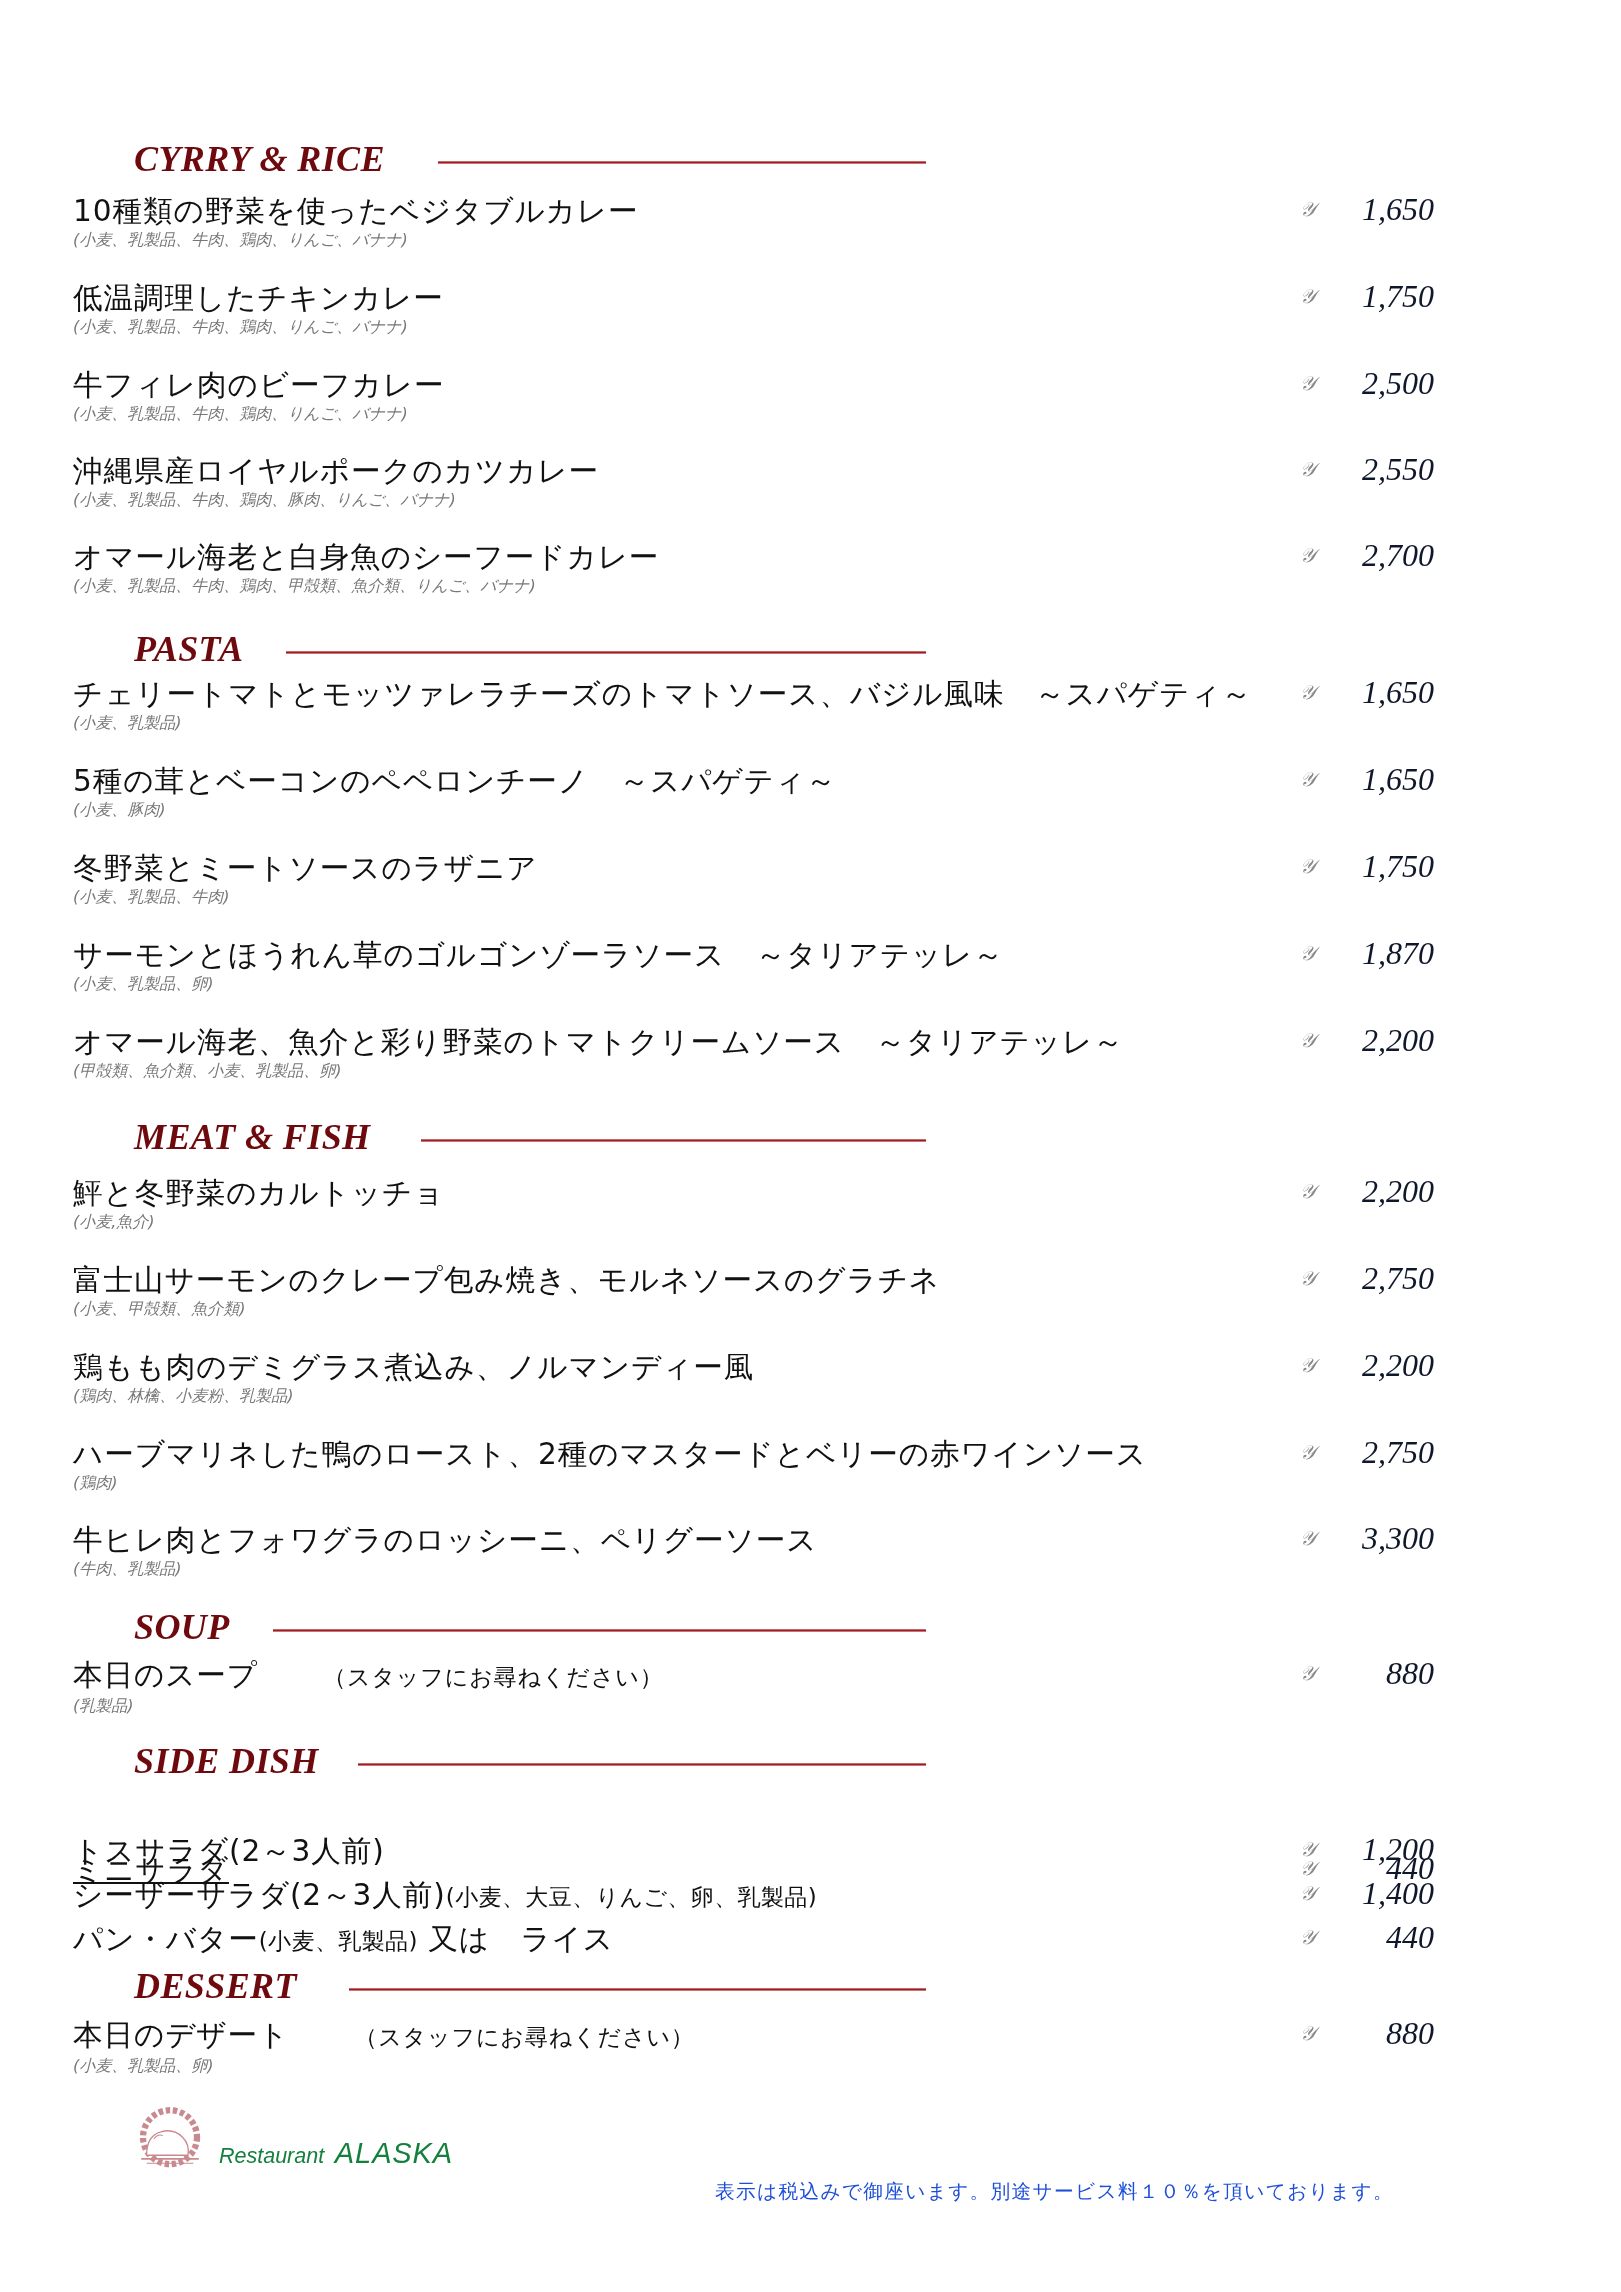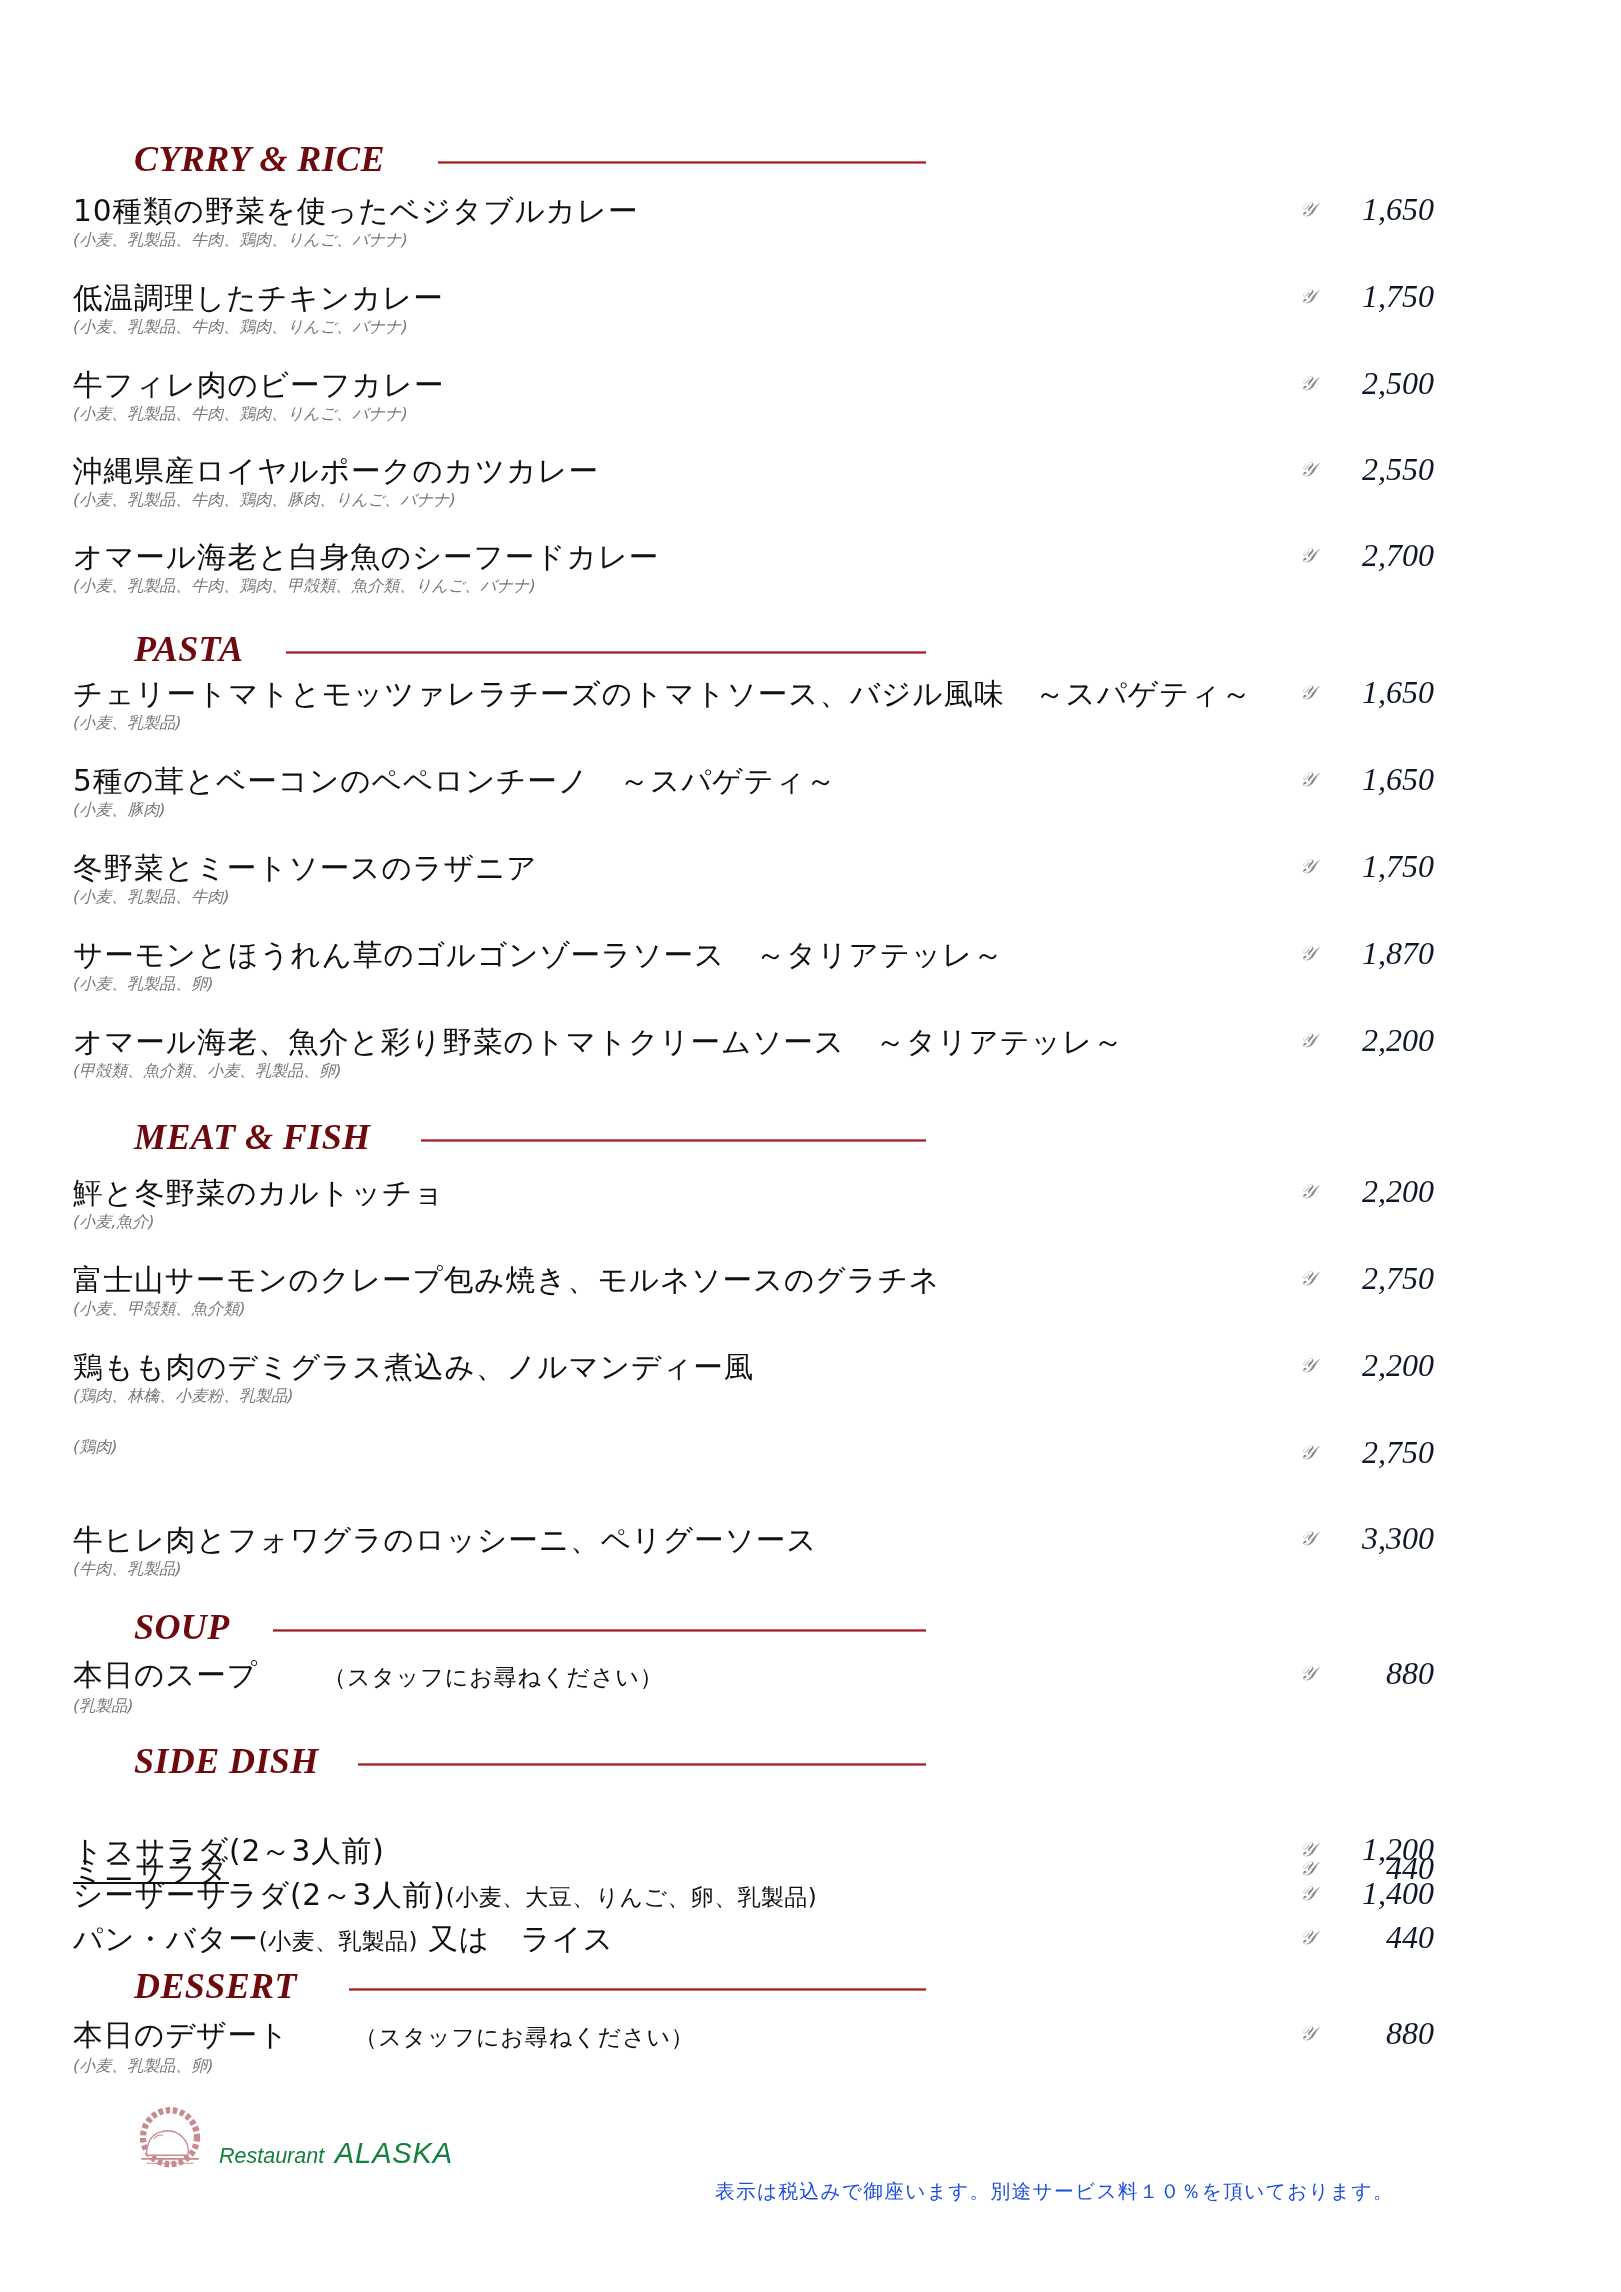--- a/index.html
+++ b/index.html
@@ -154,20 +154,21 @@
 </div>
 <div class="item" style="top:1349px;">
   <div class="item-name">鶏もも肉のデミグラス煮込み、ノルマンディー風</div>
   <div class="item-allergens">(鶏肉、林檎、小麦粉、乳製品)</div>
   <div class="price">
       <span class="yen">𝒴</span>
       <span class="amount">2,200</span>
     </div>
 </div>
 <div class="item" style="top:1436px;">
+  <div class="item-name">ハーブマリネした鴨のロースト、2種のマスタードとベリーの赤ワインソース</div>
   <div class="item-allergens">(鶏肉)</div>
   <div class="price">
       <span class="yen">𝒴</span>
       <span class="amount">2,750</span>
     </div>
 </div>
 <div class="item" style="top:1522px;">
   <div class="item-name">牛ヒレ肉とフォワグラのロッシーニ、ペリグーソース</div>
   <div class="item-allergens">(牛肉、乳製品)</div>
   <div class="price">

